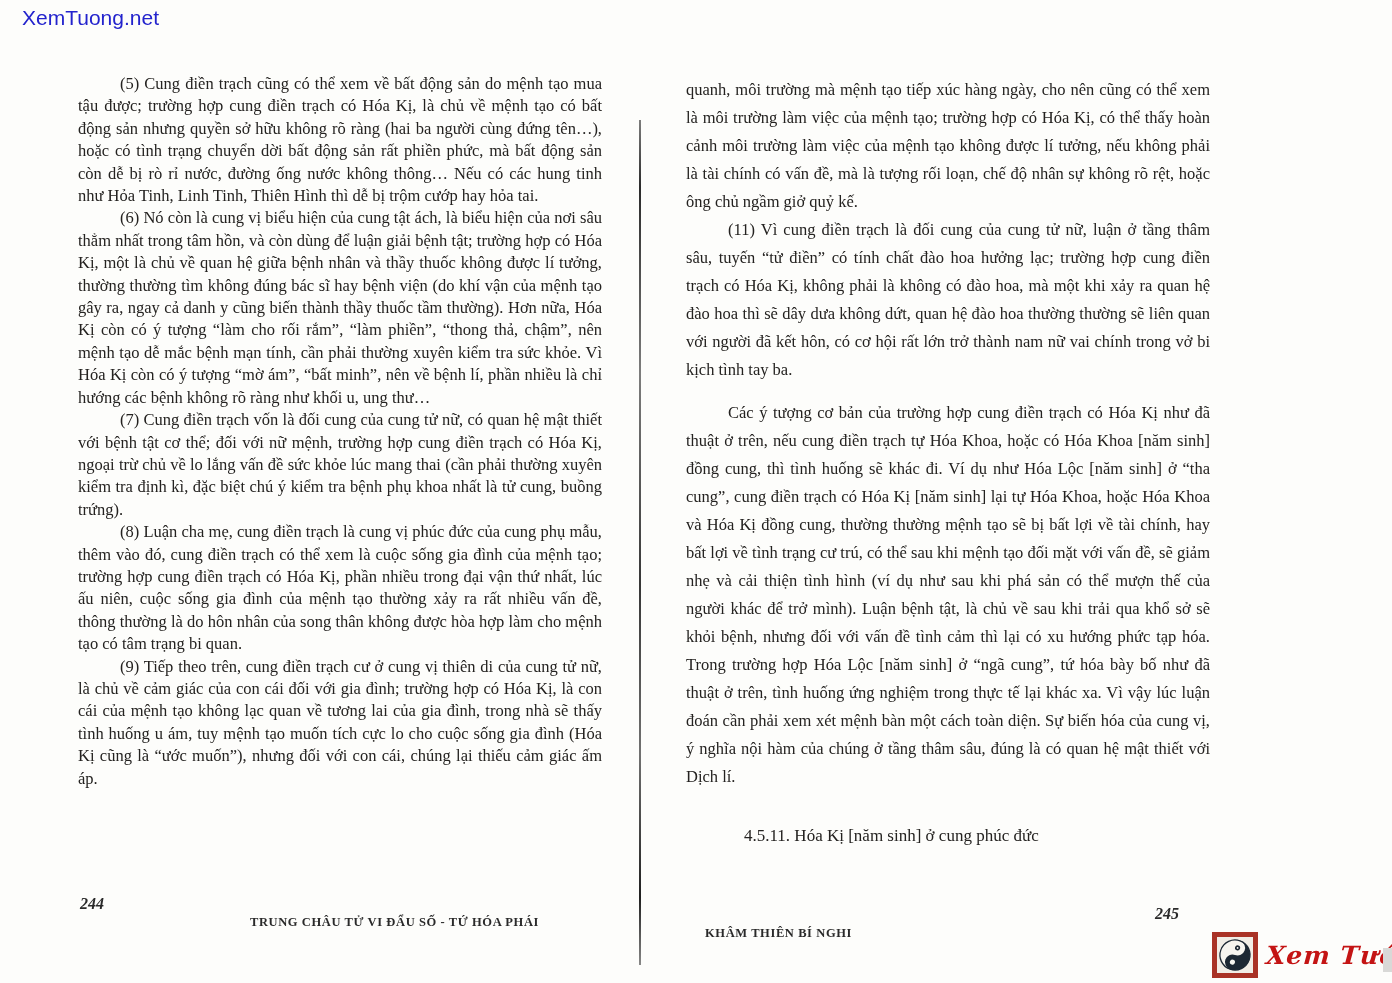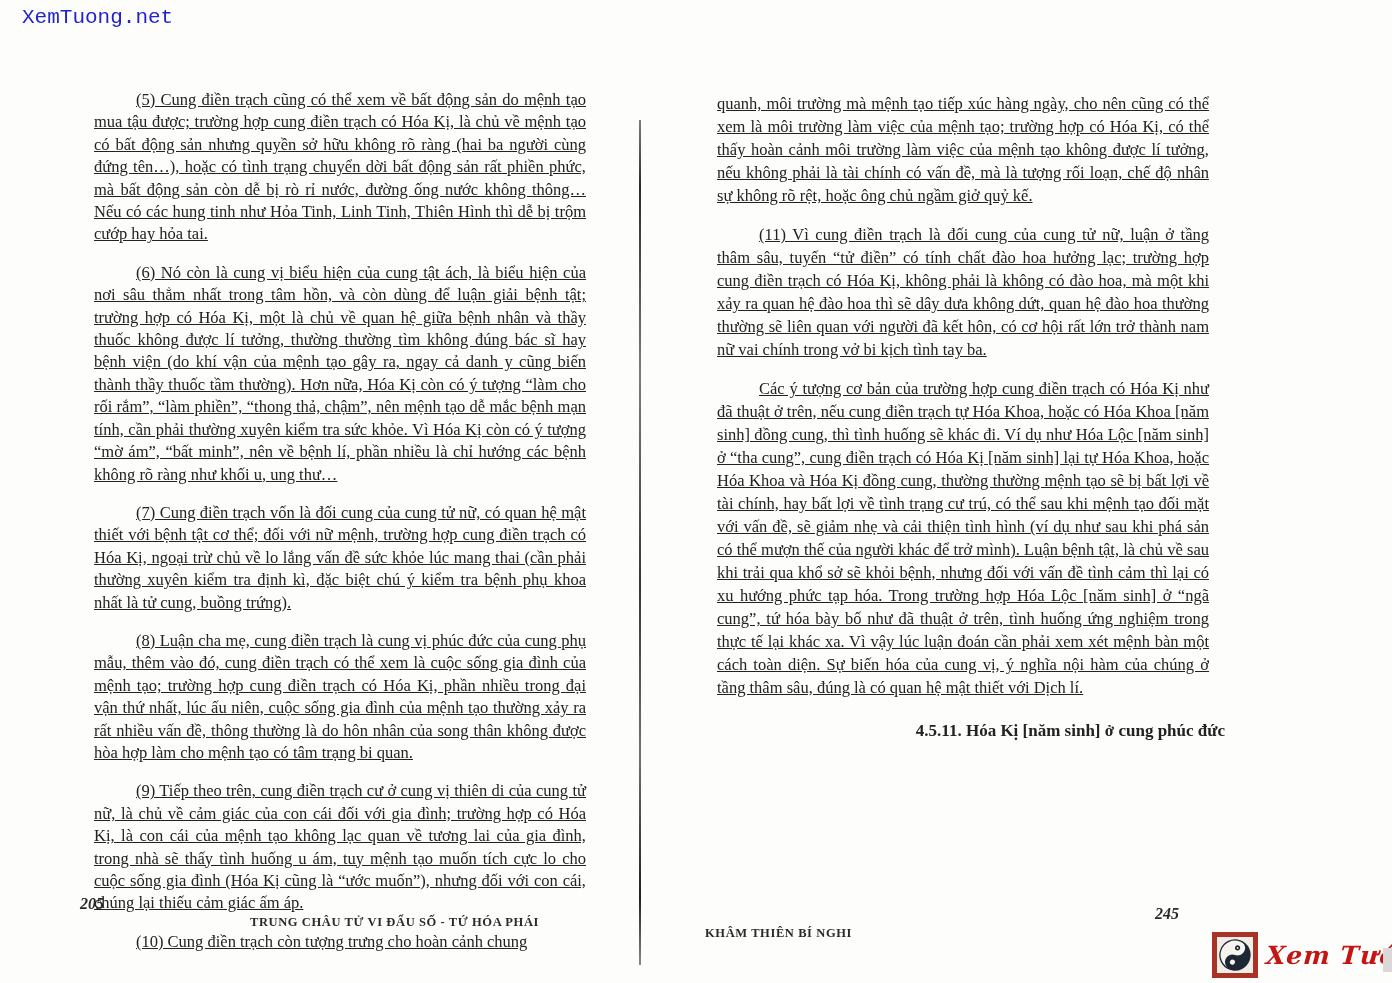--- a/index.html
+++ b/index.html
@@ -7,42 +7,42 @@
     width:1392px;height:983px;
     background:#fdfdfb;
     position:relative;
     overflow:hidden;
     font-family:"Liberation Serif", serif;
     color:#1e1e1e;
     -webkit-font-smoothing:antialiased;
   }
   .watermark{
     position:absolute;left:22px;top:6px;
-    font-family:Liberation Mono, monospace;
+    font-family:Liberation Sans, sans-serif;
     font-size:21px;color:#2323cd;
     text-decoration:none;cursor:pointer;
   }
   .page-col{
     position:absolute;top:73px;
     width:524px;
     font-size:16.5px;line-height:22.4px;
     text-align:justify;
     color:#242220;
   }
   .col-left{left:78px;}
-  .col-right{left:701px;top:76px;line-height:23px;}
-  .para{margin:16px;text-indent:42px;text-decoration:underline;}
+  .col-right{left:686px;top:76px;line-height:28px;}
+  .para{margin:0;text-indent:42px;}
   .para.noindent{text-indent:0;}
   .para.gap-above{margin-top:15px;}
   .section-heading{
-    margin:20px 0 16px 0;
+    margin:31px 0 16px 0;
     padding-left:58px;
-    font-weight:bold;
+    font-weight:normal;
     font-size:17px;
-    text-align:right;
+    text-align:left;
     text-indent:0;
   }
   .gutter-line{
     position:absolute;left:639px;top:120px;
     width:2px;height:845px;
     background:linear-gradient(to bottom,
       rgba(20,20,20,.55) 0%, rgba(20,20,20,.9) 8%,
       rgba(20,20,20,.55) 30%, rgba(20,20,20,.85) 55%,
       rgba(20,20,20,.6) 75%, rgba(20,20,20,.95) 92%,
       rgba(20,20,20,.5) 100%);
@@ -90,23 +90,22 @@
 
 <a class="watermark">XemTuong.net</a>
 
 <div>
   <div class="page-col col-left">
     <p class="para">(5) Cung điền trạch cũng có thể xem về bất động sản do mệnh tạo mua tậu được; trường hợp cung điền trạch có Hóa Kị, là chủ về mệnh tạo có bất động sản nhưng quyền sở hữu không rõ ràng (hai ba người cùng đứng tên…), hoặc có tình trạng chuyển dời bất động sản rất phiền phức, mà bất động sản còn dễ bị rò rỉ nước, đường ống nước không thông… Nếu có các hung tinh như Hỏa Tinh, Linh Tinh, Thiên Hình thì dễ bị trộm cướp hay hỏa tai.</p>
     <p class="para">(6) Nó còn là cung vị biểu hiện của cung tật ách, là biểu hiện của nơi sâu thẳm nhất trong tâm hồn, và còn dùng để luận giải bệnh tật; trường hợp có Hóa Kị, một là chủ về quan hệ giữa bệnh nhân và thầy thuốc không được lí tưởng, thường thường tìm không đúng bác sĩ hay bệnh viện (do khí vận của mệnh tạo gây ra, ngay cả danh y cũng biến thành thầy thuốc tầm thường). Hơn nữa, Hóa Kị còn có ý tượng “làm cho rối rắm”, “làm phiền”, “thong thả, chậm”, nên mệnh tạo dễ mắc bệnh mạn tính, cần phải thường xuyên kiểm tra sức khỏe. Vì Hóa Kị còn có ý tượng “mờ ám”, “bất minh”, nên về bệnh lí, phần nhiều là chỉ hướng các bệnh không rõ ràng như khối u, ung thư…</p>
     <p class="para">(7) Cung điền trạch vốn là đối cung của cung tử nữ, có quan hệ mật thiết với bệnh tật cơ thể; đối với nữ mệnh, trường hợp cung điền trạch có Hóa Kị, ngoại trừ chủ về lo lắng vấn đề sức khỏe lúc mang thai (cần phải thường xuyên kiểm tra định kì, đặc biệt chú ý kiểm tra bệnh phụ khoa nhất là tử cung, buồng trứng).</p>
     <p class="para">(8) Luận cha mẹ, cung điền trạch là cung vị phúc đức của cung phụ mẫu, thêm vào đó, cung điền trạch có thể xem là cuộc sống gia đình của mệnh tạo; trường hợp cung điền trạch có Hóa Kị, phần nhiều trong đại vận thứ nhất, lúc ấu niên, cuộc sống gia đình của mệnh tạo thường xảy ra rất nhiều vấn đề, thông thường là do hôn nhân của song thân không được hòa hợp làm cho mệnh tạo có tâm trạng bi quan.</p>
     <p class="para">(9) Tiếp theo trên, cung điền trạch cư ở cung vị thiên di của cung tử nữ, là chủ về cảm giác của con cái đối với gia đình; trường hợp có Hóa Kị, là con cái của mệnh tạo không lạc quan về tương lai của gia đình, trong nhà sẽ thấy tình huống u ám, tuy mệnh tạo muốn tích cực lo cho cuộc sống gia đình (Hóa Kị cũng là “ước muốn”), nhưng đối với con cái, chúng lại thiếu cảm giác ấm áp.</p>
-    <p class="para">(10) Cung điền trạch còn tượng trưng cho hoàn cảnh chung</p>
   </div>
-  <div class="footer-pagenum pagenum-left">205</div>
+  <div class="footer-pagenum pagenum-left">244</div>
   <div class="footer-title title-left">TRUNG CHÂU TỬ VI ĐẨU SỐ - TỨ HÓA PHÁI</div>
 </div>
 
 <div class="gutter-line"></div>
 
 <div>
   <div class="page-col col-right">
     <p class="para noindent">quanh, môi trường mà mệnh tạo tiếp xúc hàng ngày, cho nên cũng có thể xem là môi trường làm việc của mệnh tạo; trường hợp có Hóa Kị, có thể thấy hoàn cảnh môi trường làm việc của mệnh tạo không được lí tưởng, nếu không phải là tài chính có vấn đề, mà là tượng rối loạn, chế độ nhân sự không rõ rệt, hoặc ông chủ ngầm giở quỷ kế.</p>
     <p class="para">(11) Vì cung điền trạch là đối cung của cung tử nữ, luận ở tầng thâm sâu, tuyến “tử điền” có tính chất đào hoa hưởng lạc; trường hợp cung điền trạch có Hóa Kị, không phải là không có đào hoa, mà một khi xảy ra quan hệ đào hoa thì sẽ dây dưa không dứt, quan hệ đào hoa thường thường sẽ liên quan với người đã kết hôn, có cơ hội rất lớn trở thành nam nữ vai chính trong vở bi kịch tình tay ba.</p>
     <p class="para gap-above">Các ý tượng cơ bản của trường hợp cung điền trạch có Hóa Kị như đã thuật ở trên, nếu cung điền trạch tự Hóa Khoa, hoặc có Hóa Khoa [năm sinh] đồng cung, thì tình huống sẽ khác đi. Ví dụ như Hóa Lộc [năm sinh] ở “tha cung”, cung điền trạch có Hóa Kị [năm sinh] lại tự Hóa Khoa, hoặc Hóa Khoa và Hóa Kị đồng cung, thường thường mệnh tạo sẽ bị bất lợi về tài chính, hay bất lợi về tình trạng cư trú, có thể sau khi mệnh tạo đối mặt với vấn đề, sẽ giảm nhẹ và cải thiện tình hình (ví dụ như sau khi phá sản có thể mượn thế của người khác để trở mình). Luận bệnh tật, là chủ về sau khi trải qua khổ sở sẽ khỏi bệnh, nhưng đối với vấn đề tình cảm thì lại có xu hướng phức tạp hóa. Trong trường hợp Hóa Lộc [năm sinh] ở “ngã cung”, tứ hóa bày bố như đã thuật ở trên, tình huống ứng nghiệm trong thực tế lại khác xa. Vì vậy lúc luận đoán cần phải xem xét mệnh bàn một cách toàn diện. Sự biến hóa của cung vị, ý nghĩa nội hàm của chúng ở tầng thâm sâu, đúng là có quan hệ mật thiết với Dịch lí.</p>

